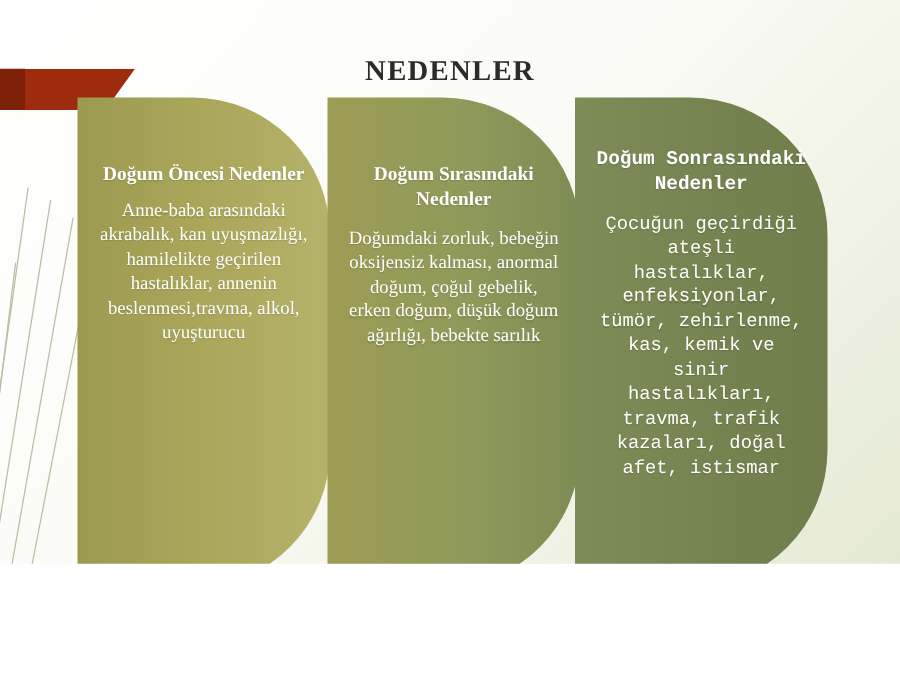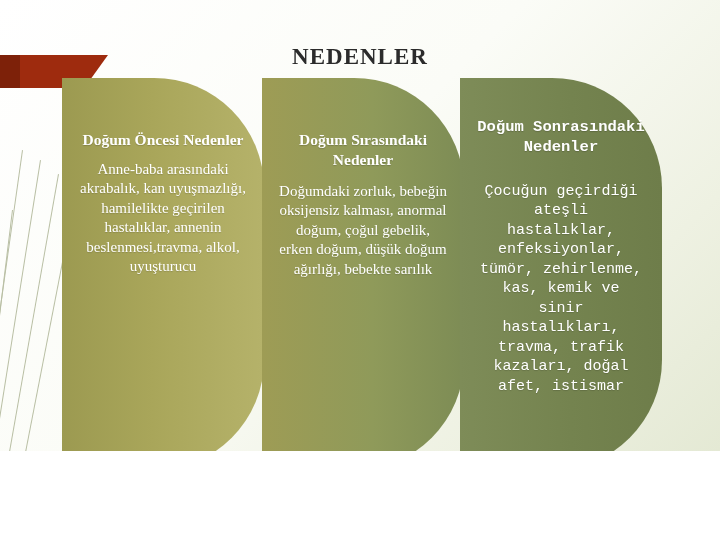--- a/index.html
+++ b/index.html
@@ -129,21 +129,21 @@
     color: #ffffff;
     font-size: 15px;
     line-height: 1.3;
     text-shadow: 0 1px 1px rgba(0,0,0,0.15);
   }
   .col.c1 .content { padding-top: 52px; }
   .col.c1 .body { margin-top: 10px; }
   .col.c2 .content { padding-top: 52px; }
   .col.c2 .body { margin-top: 12px; }
   .col.c3 .content { padding-top: 40px; font-family: Liberation Mono, monospace; }
-  .col.c3 .body { margin-top: 24px; }
+  .col.c3 .body { margin-top: 12px; }
 </style>
 </head>
 <body>
 
 <div id="slide">
 
   <div class="deco-red"></div>
   <div class="deco-red2"></div>
 
   <div class="deco-lines">

